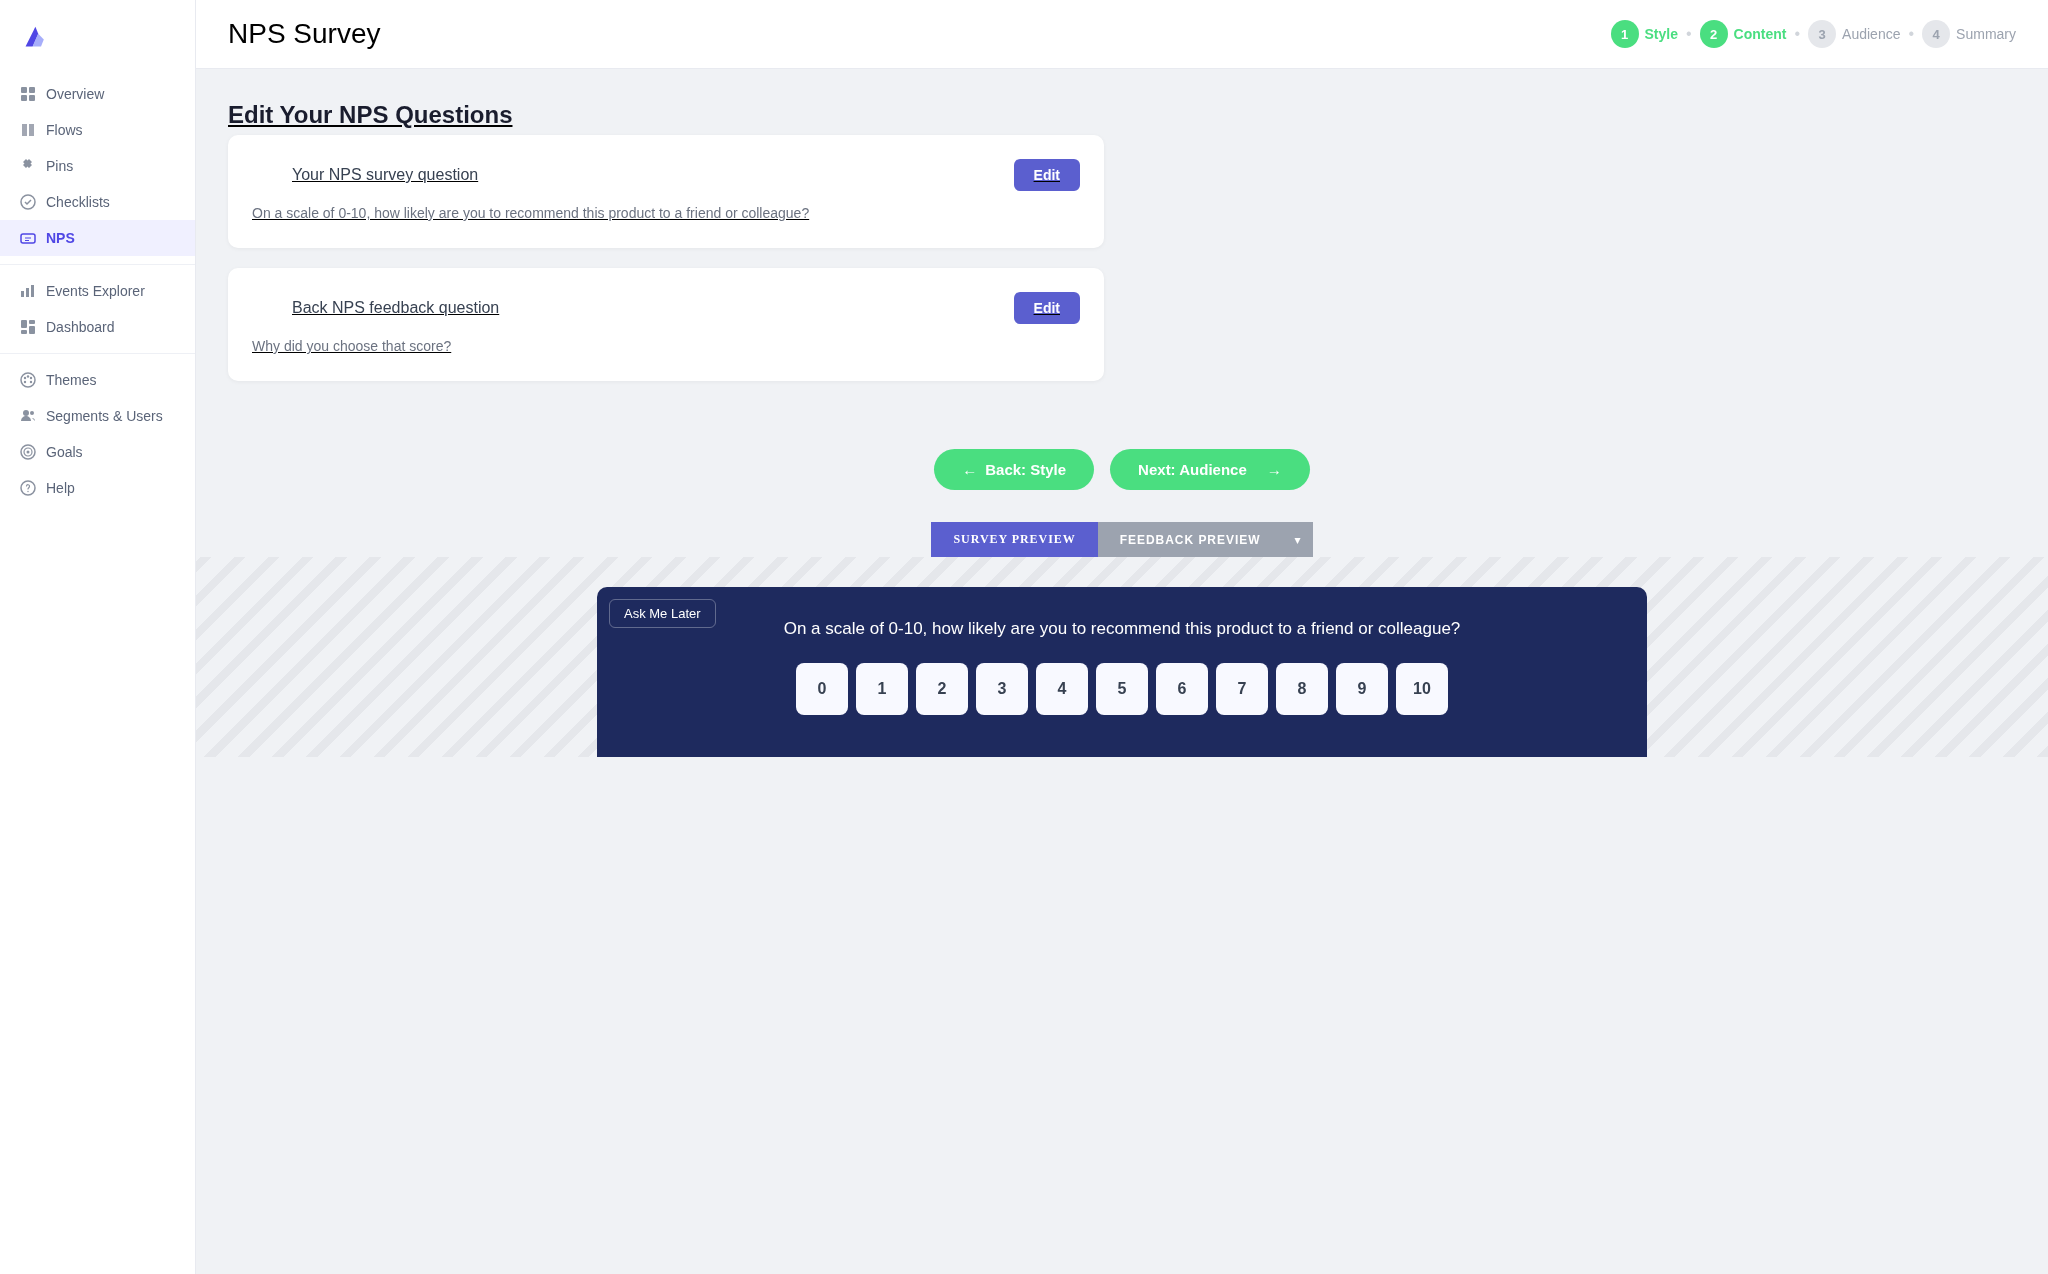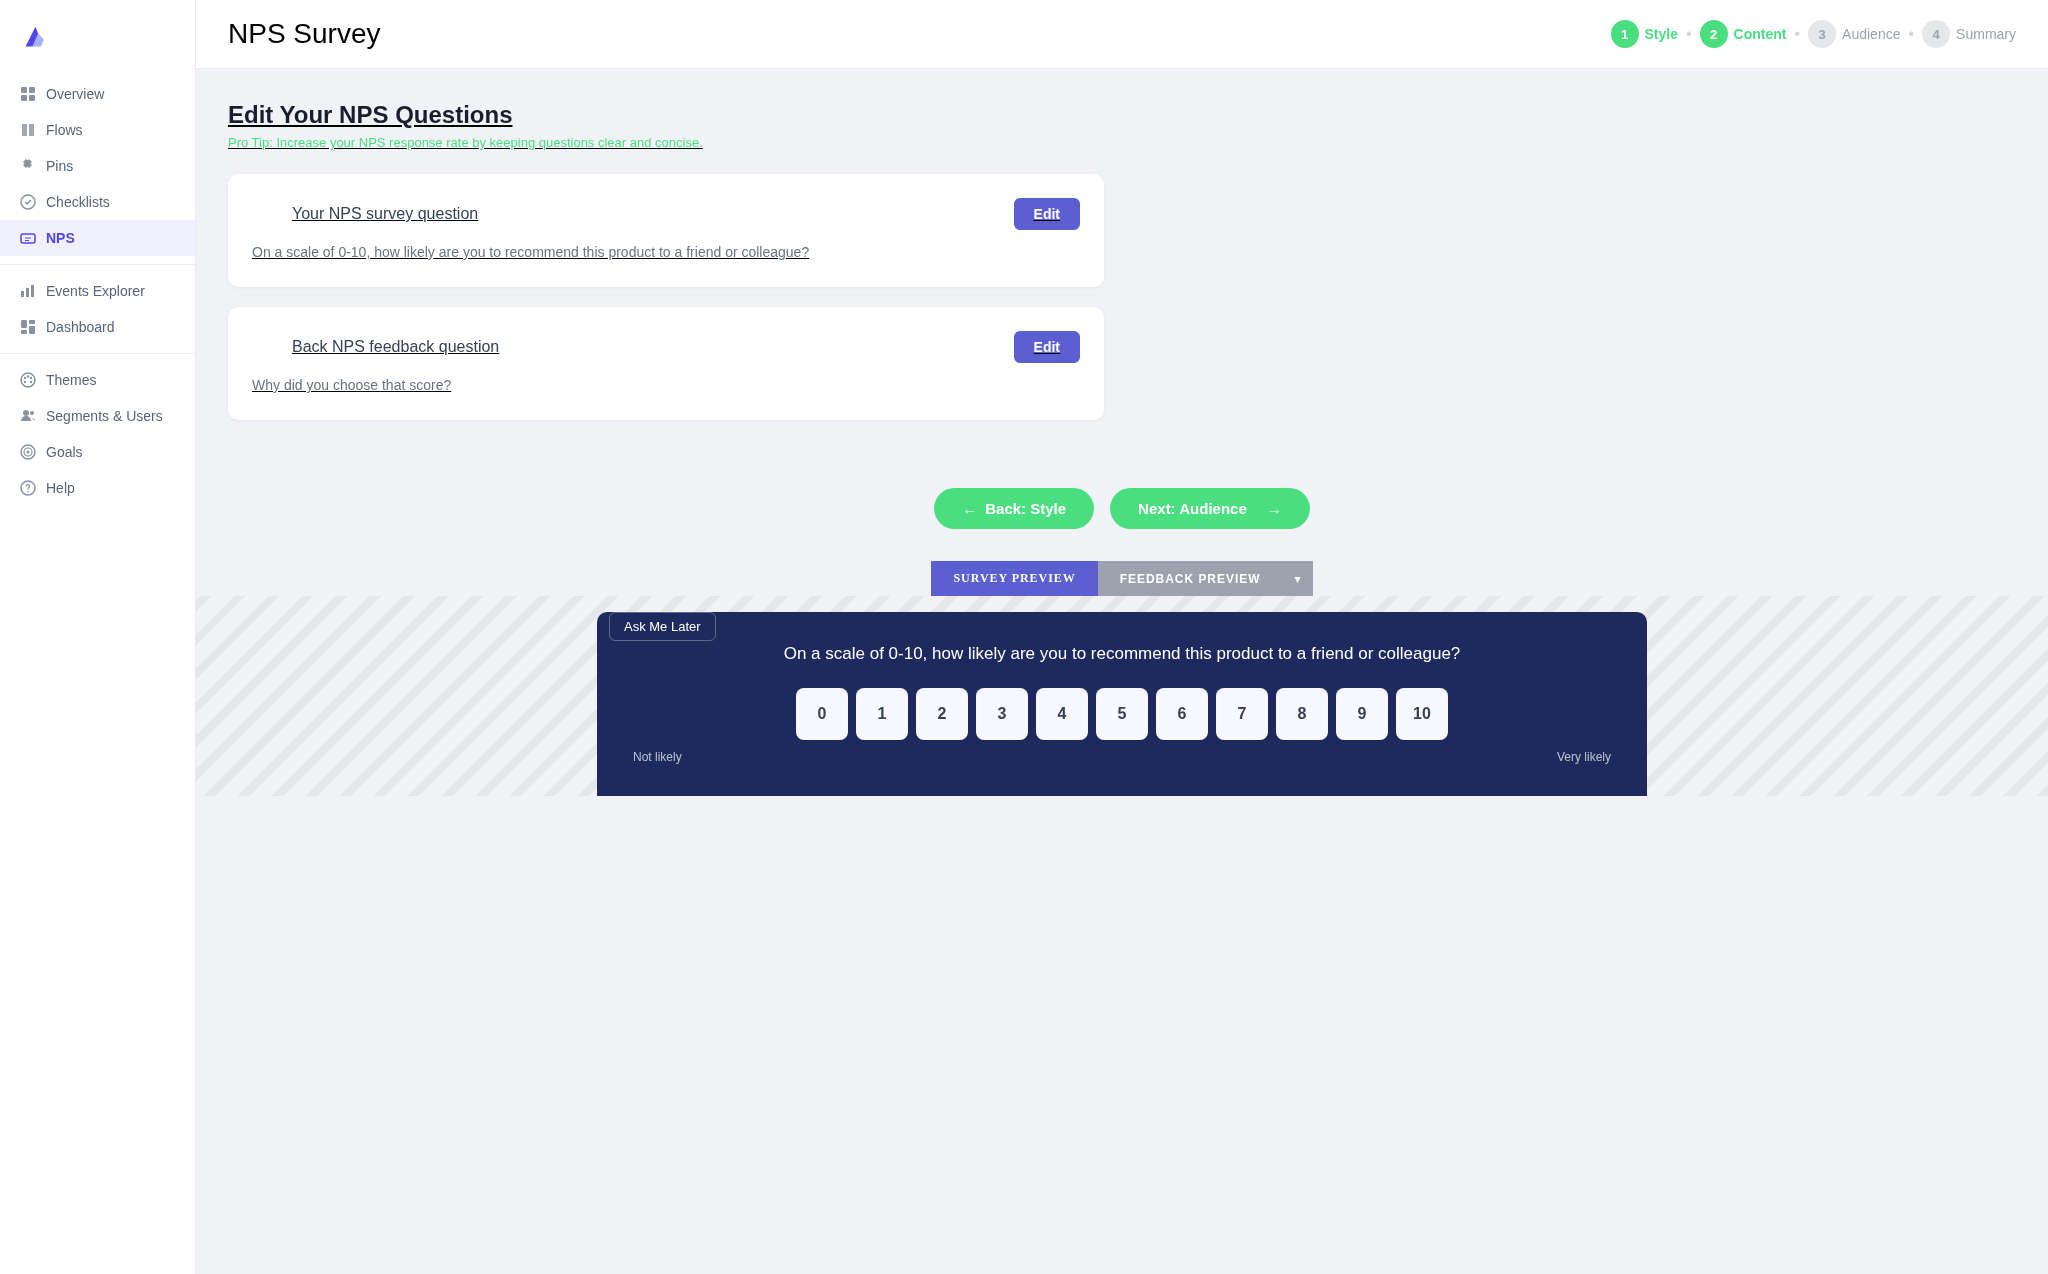--- a/index.html
+++ b/index.html
@@ -240,21 +240,21 @@
     .nps-survey-widget {
       background: #1e2a5e;
       border-radius: 10px 10px 0 0;
       width: 1050px;
       max-width: 95%;
       padding: 24px 32px 32px;
       position: relative;
     }
     .ask-later-btn {
       position: absolute;
-      top: 0;
+      top: 12px;
       left: 12px;
       background: transparent;
       border: 1px solid rgba(255,255,255,0.3);
       color: #fff;
       border-radius: 6px;
       padding: 6px 14px;
       font-size: 13px;
       cursor: pointer;
     }
     .nps-question {
@@ -468,21 +468,20 @@
           <div class="step-circle inactive">
             <span>4</span>
           </div>
           <span class="step-label inactive-label">Summary</span>
         </div>
       </div>
     </div>
 
     <div class="content-section">
       <h2 class="section-title">Edit Your NPS Questions</h2>
-      <p class="section-tip">Pro Tip: Increase your NPS response rate by keeping questions clear and concise.</p>
 
       <div class="question-card">
         <div class="question-card-header">
           <span class="question-card-title">Your NPS survey question</span>
           <button class="edit-btn">Edit</button>
         </div>
         <p class="question-text">On a scale of 0-10, how likely are you to recommend this product to a friend or colleague?</p>
       </div>
 
       <div class="question-card">
@@ -543,21 +542,17 @@
           <div class="nps-number">
               <span>8</span>
             </div>
           <div class="nps-number">
               <span>9</span>
             </div>
           <div class="nps-number">
               <span>10</span>
             </div>
         </div>
-        <div class="nps-labels">
-          <span class="nps-label">Not likely</span>
-          <span class="nps-label">Very likely</span>
-        </div>
       </div>
     </div>
 
   </div>
 </div>
 
 </body></html>

